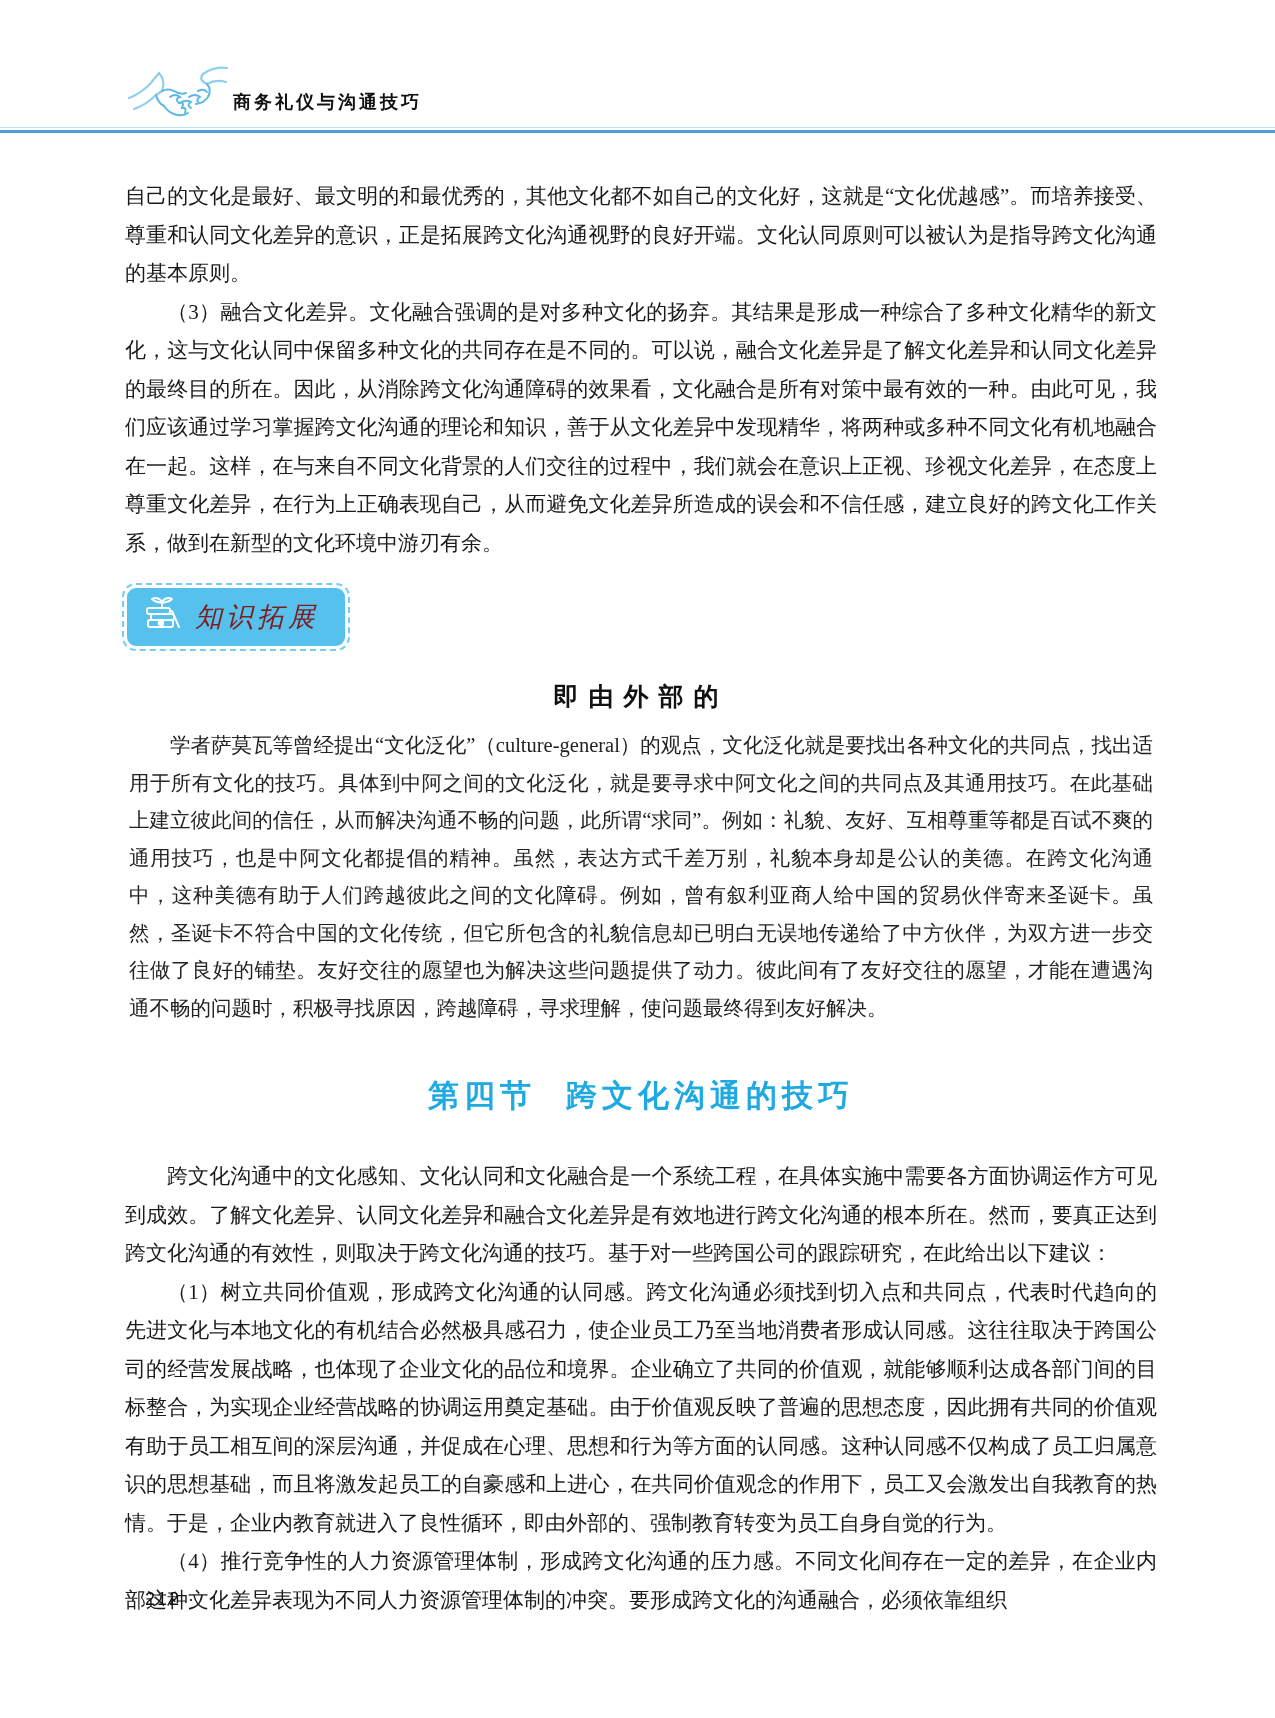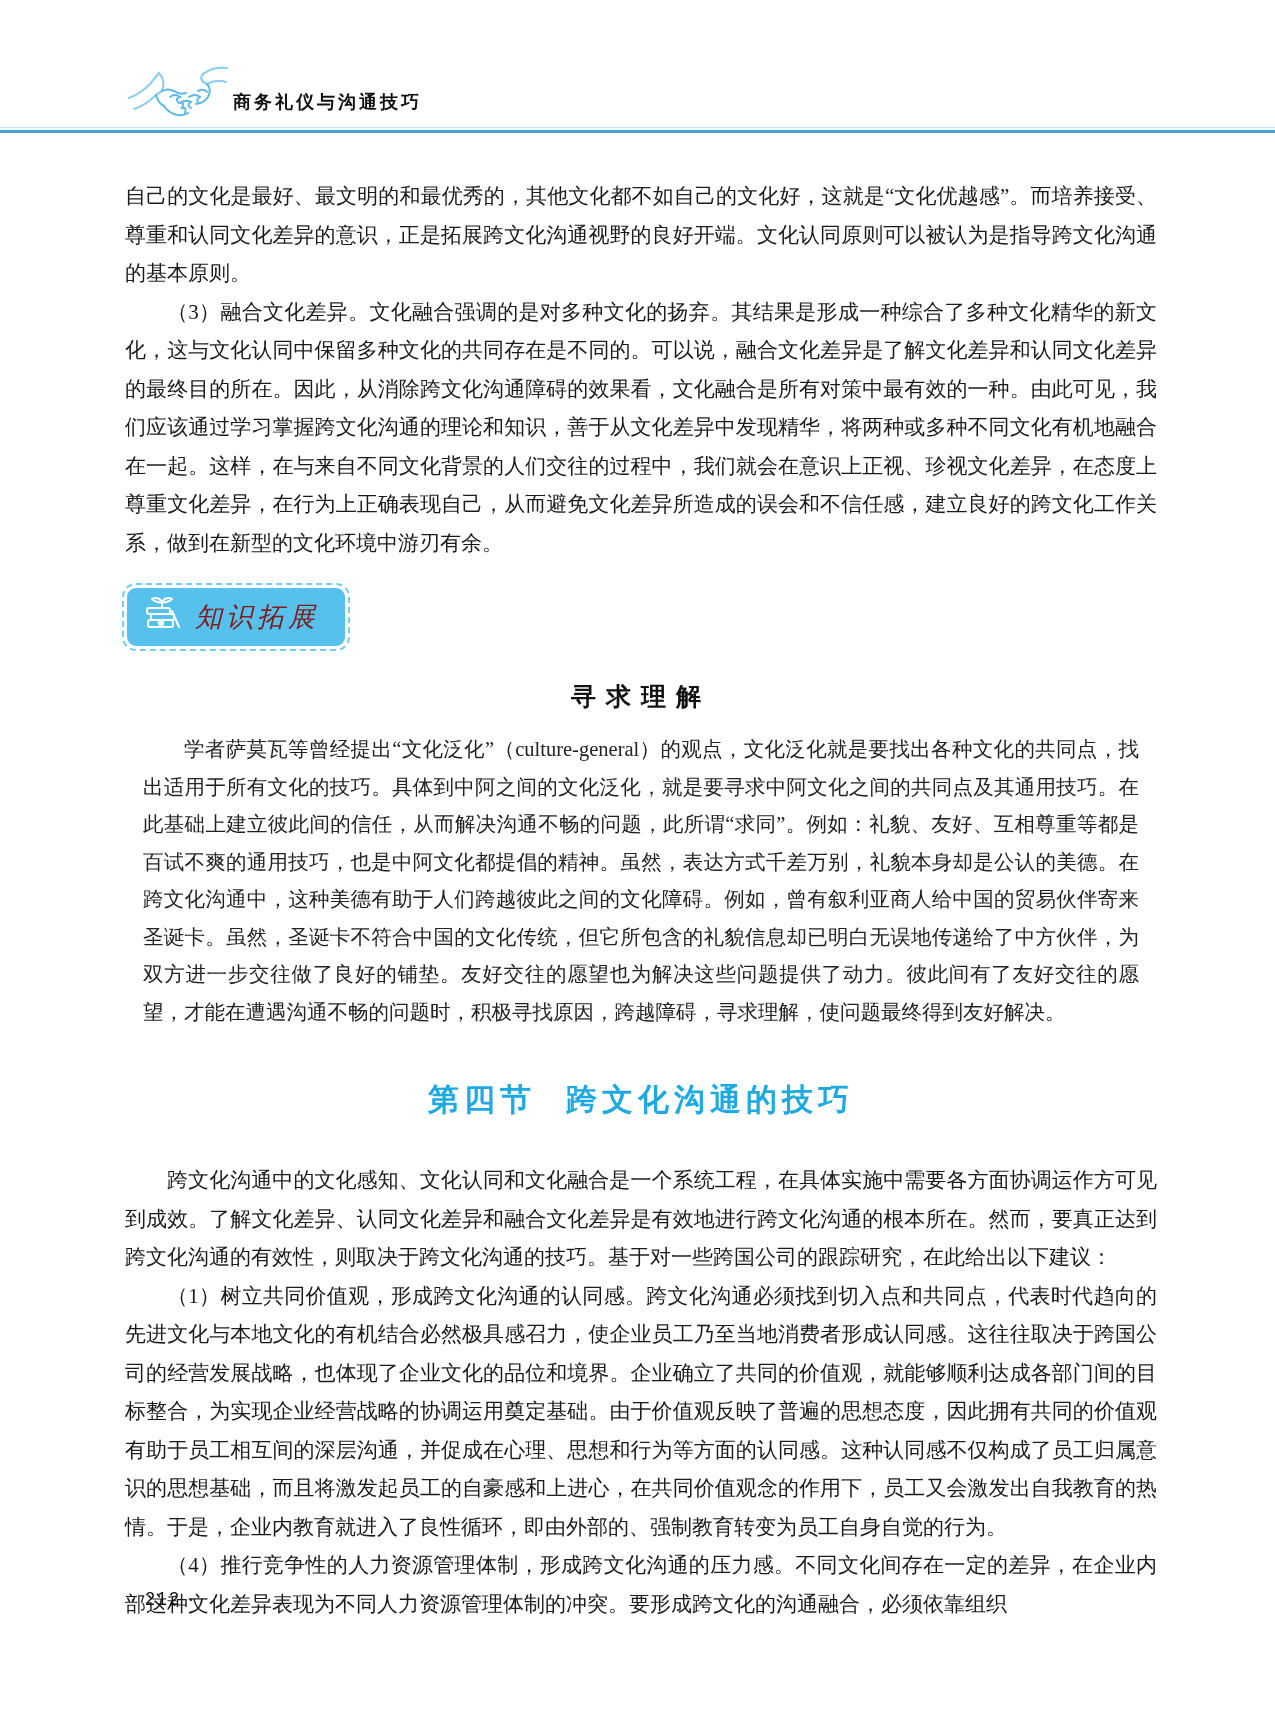--- a/index.html
+++ b/index.html
@@ -49,21 +49,21 @@
     color:#7f1d1d;font-size:27px;font-style:italic;
     font-family:"Liberation Serif","DejaVu Serif",serif;
     letter-spacing:4px;
   }
   
   .kb-title{
     margin:30px 0 14px 0;text-align:center;
     font-size:25px;font-weight:bold;letter-spacing:10px;color:#111;
   }
   p.kai{
-    margin:18px;font-size:20.5px;line-height:37.5px;color:#222;
+    margin:4px;font-size:20.5px;line-height:37.5px;color:#222;
     text-align:justify;text-justify:inter-ideograph;text-indent:2em;
   }
   
   .section-heading{
     margin:48px 0 40px 0;text-align:center;
     font-family:Liberation Sans, sans-serif;
     font-weight:bold;font-size:31px;color:#1ea9e2;letter-spacing:5px;
   }
   .section-heading .num{margin-right:30px;}
   
@@ -121,21 +121,21 @@
           <rect x="6" y="13" width="23" height="6" rx="2"></rect>
           <rect x="10" y="19" width="23" height="6" rx="2"></rect>
           <rect x="7" y="25" width="25" height="7" rx="2"></rect>
           <path d="M31 16 L38 32"></path>
           <circle cx="20" cy="28" r="3.2" fill="#ffffff" stroke="none"></circle>
         </svg>
       </span>
       <span class="badge-label">知识拓展</span>
     </div>
 
-    <div class="kb-title">寻求理解</div>
+    <div class="kb-title">即由外部的</div>
 
     <p class="kai">学者萨莫瓦等曾经提出“文化泛化”（culture-general）的观点，文化泛化就是要找出各种文化的共同点，找出适用于所有文化的技巧。具体到中阿之间的文化泛化，就是要寻求中阿文化之间的共同点及其通用技巧。在此基础上建立彼此间的信任，从而解决沟通不畅的问题，此所谓“求同”。例如：礼貌、友好、互相尊重等都是百试不爽的通用技巧，也是中阿文化都提倡的精神。虽然，表达方式千差万别，礼貌本身却是公认的美德。在跨文化沟通中，这种美德有助于人们跨越彼此之间的文化障碍。例如，曾有叙利亚商人给中国的贸易伙伴寄来圣诞卡。虽然，圣诞卡不符合中国的文化传统，但它所包含的礼貌信息却已明白无误地传递给了中方伙伴，为双方进一步交往做了良好的铺垫。友好交往的愿望也为解决这些问题提供了动力。彼此间有了友好交往的愿望，才能在遭遇沟通不畅的问题时，积极寻找原因，跨越障碍，寻求理解，使问题最终得到友好解决。</p>
 
     <div class="section-heading">
       <span class="num">第四节</span><span>跨文化沟通的技巧</span>
     </div>
 
     <p class="body indent">跨文化沟通中的文化感知、文化认同和文化融合是一个系统工程，在具体实施中需要各方面协调运作方可见到成效。了解文化差异、认同文化差异和融合文化差异是有效地进行跨文化沟通的根本所在。然而，要真正达到跨文化沟通的有效性，则取决于跨文化沟通的技巧。基于对一些跨国公司的跟踪研究，在此给出以下建议：</p>
     <p class="body indent">（1）树立共同价值观，形成跨文化沟通的认同感。跨文化沟通必须找到切入点和共同点，代表时代趋向的先进文化与本地文化的有机结合必然极具感召力，使企业员工乃至当地消费者形成认同感。这往往取决于跨国公司的经营发展战略，也体现了企业文化的品位和境界。企业确立了共同的价值观，就能够顺利达成各部门间的目标整合，为实现企业经营战略的协调运用奠定基础。由于价值观反映了普遍的思想态度，因此拥有共同的价值观有助于员工相互间的深层沟通，并促成在心理、思想和行为等方面的认同感。这种认同感不仅构成了员工归属意识的思想基础，而且将激发起员工的自豪感和上进心，在共同价值观念的作用下，员工又会激发出自我教育的热情。于是，企业内教育就进入了良性循环，即由外部的、强制教育转变为员工自身自觉的行为。</p>
     <p class="body indent">（4）推行竞争性的人力资源管理体制，形成跨文化沟通的压力感。不同文化间存在一定的差异，在企业内部这种文化差异表现为不同人力资源管理体制的冲突。要形成跨文化的沟通融合，必须依靠组织</p>

